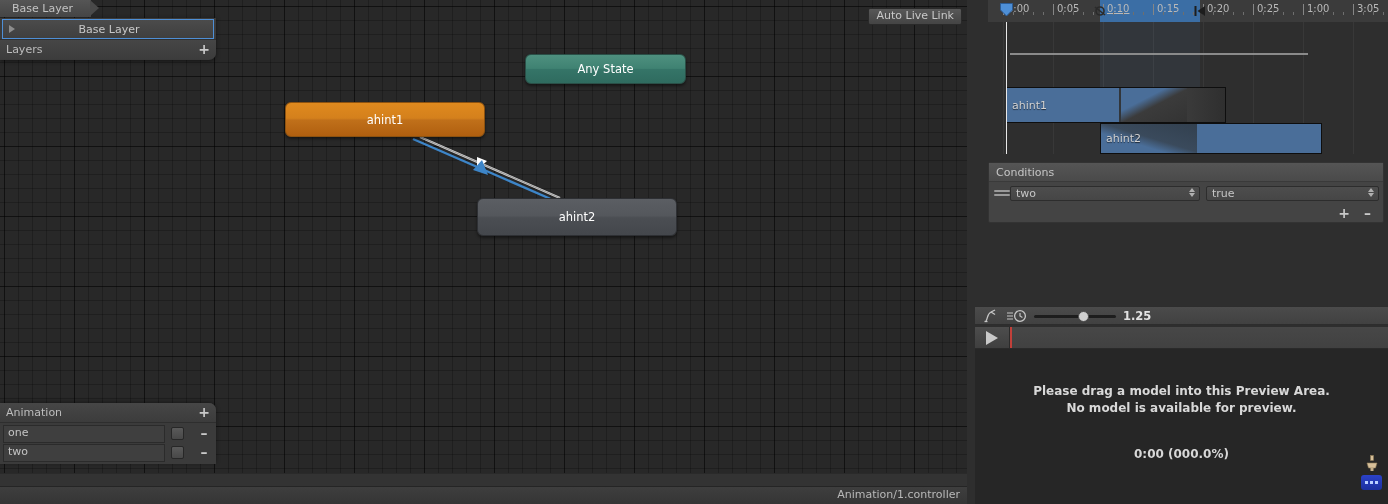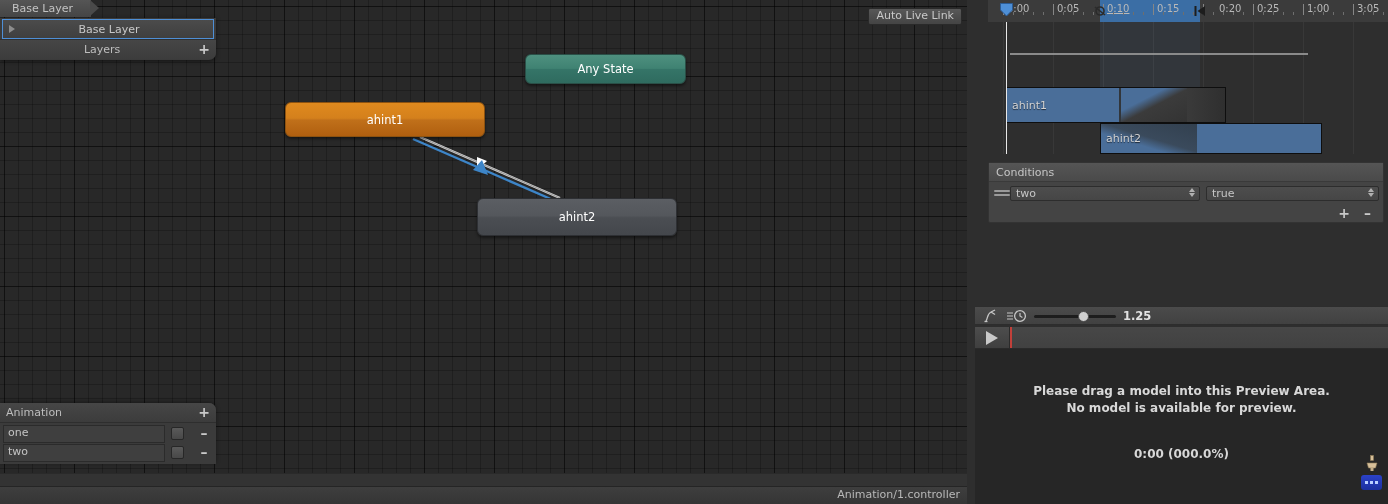--- a/index.html
+++ b/index.html
@@ -101,21 +101,21 @@
     margin-right: 10px;
   }
   #layers-header {
     height: 19px;
     display: flex; align-items: center;
     background: linear-gradient(to bottom,#464646,#3c3c3c);
     border-top: 1px solid #303030;
     padding: 0 6px 0 6px;
     border-bottom-right-radius: 7px;
   }
-  #layers-header .title { flex: 1; color: #bdbdbd; font-size: 11px; text-align: center; }
+  #layers-header .title { flex: 1; color: #bdbdbd; font-size: 11px; }
   .plus-glyph {
     color: #c9c9c9; font-size: 14px; line-height: 11px; font-weight: bold;
     user-select: none;
   }
   .minus-glyph {
     color: #c9c9c9; font-size: 14px; line-height: 11px; font-weight: bold;
     user-select: none;
   }
 
   
@@ -499,21 +499,21 @@
           <div class="ruler-subtick" style="left: 135px;"></div>
           <div class="ruler-subtick" style="left: 145px;"></div>
           <div class="ruler-subtick" style="left: 155px;"></div>
           <div class="ruler-tick" style="left: 165px;"></div>
           <div class="ruler-label" style="left: 166px;">0:15</div>
           <div class="ruler-subtick" style="left: 175px;"></div>
           <div class="ruler-subtick" style="left: 185px;"></div>
           <div class="ruler-subtick" style="left: 195px;"></div>
           <div class="ruler-subtick" style="left: 205px;"></div>
           <div class="ruler-tick" style="left: 215px;"></div>
-          <div class="ruler-label" style="left: 228px;">0:20</div>
+          <div class="ruler-label" style="left: 216px;">0:20</div>
           <div class="ruler-subtick" style="left: 225px;"></div>
           <div class="ruler-subtick" style="left: 235px;"></div>
           <div class="ruler-subtick" style="left: 245px;"></div>
           <div class="ruler-subtick" style="left: 255px;"></div>
           <div class="ruler-tick" style="left: 265px;"></div>
           <div class="ruler-label" style="left: 266px;">0:25</div>
           <div class="ruler-subtick" style="left: 275px;"></div>
           <div class="ruler-subtick" style="left: 285px;"></div>
           <div class="ruler-subtick" style="left: 295px;"></div>
           <div class="ruler-subtick" style="left: 305px;"></div>

